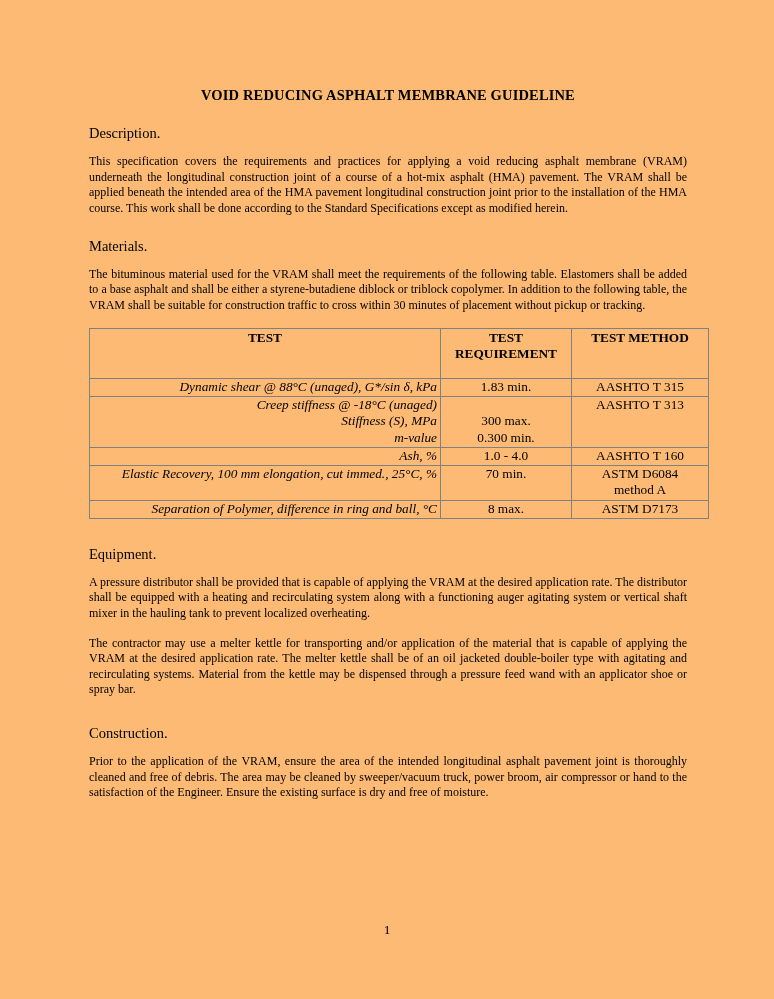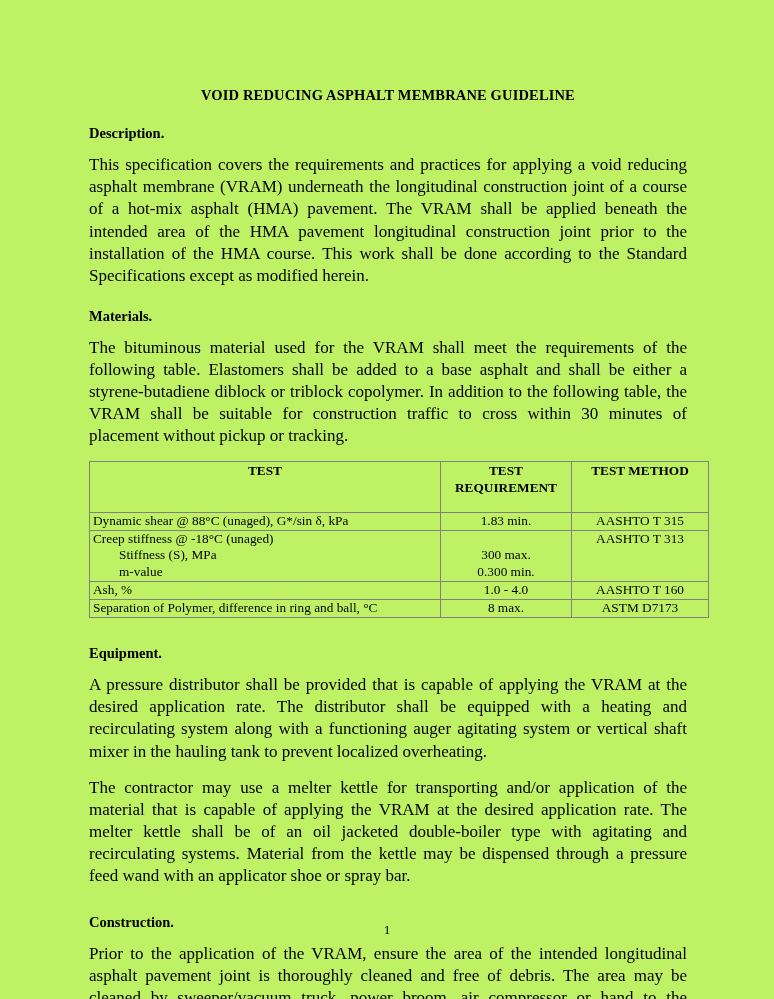--- a/index.html
+++ b/index.html
@@ -14,44 +14,44 @@
     position: relative;
     font-family: "Liberation Serif", "DejaVu Serif", serif;
     color: #000000;
     overflow: hidden;
   }
   .page {
     position: absolute;
     left: 0; top: 0;
     width: 774px;
     height: 999px;
-    background: #bef264;
+    background: #fdba74;
   }
   .content {
     position: absolute;
     left: 89px;
     top: 86px;
     width: 598px;
   }
   .doc-title {
     font-size: 14.5px;
     font-weight: bold;
     text-align: center;
     letter-spacing: 0.15px;
     margin: 0 0 20px 0;
     line-height: 1.25;
   }
   .section-heading {
     font-size: 14.5px;
-    font-weight: bold;
+    font-weight: normal;
     margin: 0 0 12px 0;
     line-height: 1.25;
   }
   .para {
-    font-size: 17px;
+    font-size: 12px;
     text-align: justify;
     text-justify: inter-word;
     line-height: 1.30;
     margin: 0 0 14px 0;
   }
   .para.last-in-block { margin-bottom: 16px; }
   .gap-before { margin-top: 20px; }
   .gap-before-lg { margin-top: 26px; }
 
   
@@ -73,21 +73,21 @@
   table.spec-table th {
     font-weight: bold;
     text-align: center;
     padding-top: 1px;
     padding-bottom: 16px;
   }
   th.col-test { text-align: left; width: 344px; }
   th.col-req  { width: 124px; }
   th.col-meth { width: 130px; }
 
-  td.c-test { text-align: left; }
+  td.c-test { text-align: right; font-style: italic; }
   td.c-req  { text-align: center; }
   td.c-meth { text-align: center; }
 
   .indent1 { padding-left: 26px; display: block; }
   .spacer-line { display: block; visibility: hidden; }
 
   .page-number {
     position: absolute;
     left: 0;
     top: 922px;
@@ -140,20 +140,28 @@
             <span>0.300 min.</span>
           </td>
           <td class="c-meth">AASHTO T 313</td>
         </tr>
         <tr>
           <td class="c-test">Ash, %</td>
           <td class="c-req">1.0 - 4.0</td>
           <td class="c-meth">AASHTO T 160</td>
         </tr>
         <tr>
+          <td class="c-test">Elastic Recovery, 100 mm elongation, cut immed., 25°C, %</td>
+          <td class="c-req">70 min.</td>
+          <td class="c-meth">
+            <span>ASTM D6084</span><br>
+            <span>method A</span>
+          </td>
+        </tr>
+        <tr>
           <td class="c-test">Separation of Polymer, difference in ring and ball, °C</td>
           <td class="c-req">8 max.</td>
           <td class="c-meth">ASTM D7173</td>
         </tr>
       </tbody>
     </table>
 
     <h2 class="section-heading gap-before-lg">Equipment.</h2>
     <p class="para">A pressure distributor shall be provided that is capable of applying the VRAM at the desired application rate. The distributor shall be equipped with a heating and recirculating system along with a functioning auger agitating system or vertical shaft mixer in the hauling tank to prevent localized overheating.</p>
     <p class="para">The contractor may use a melter kettle for transporting and/or application of the material that is capable of applying the VRAM at the desired application rate. The melter kettle shall be of an oil jacketed double-boiler type with agitating and recirculating systems. Material from the kettle may be dispensed through a pressure feed wand with an applicator shoe or spray bar.</p>

